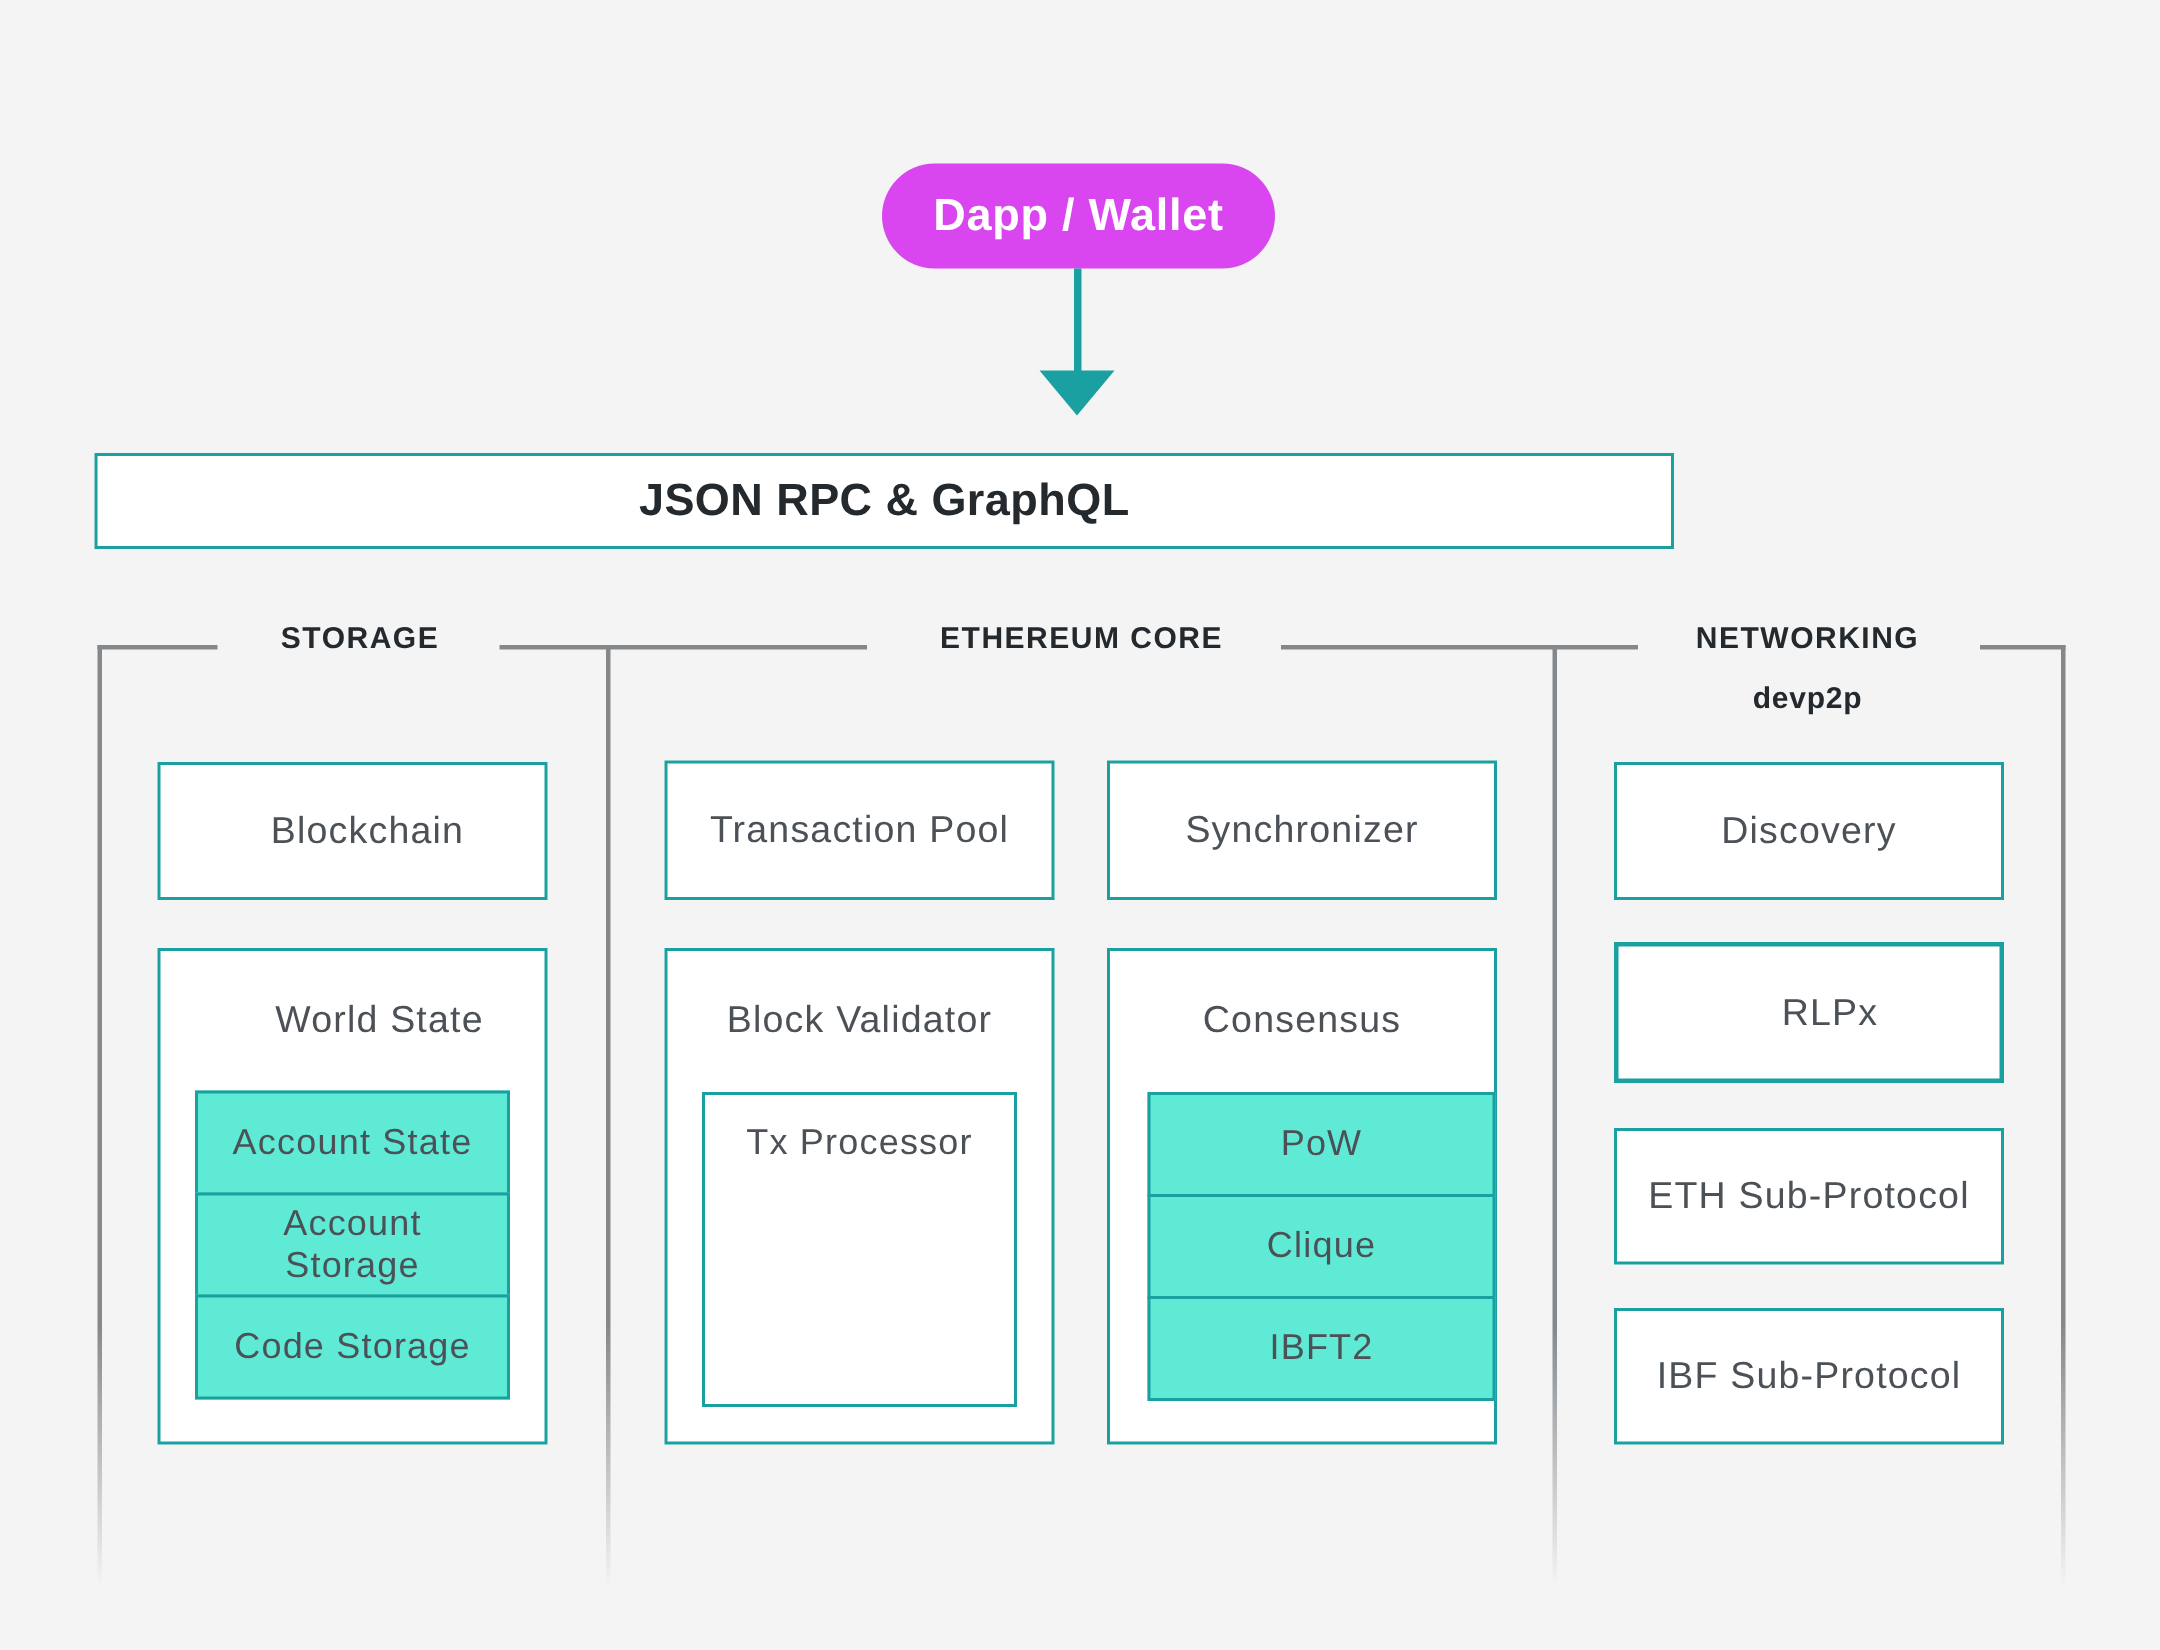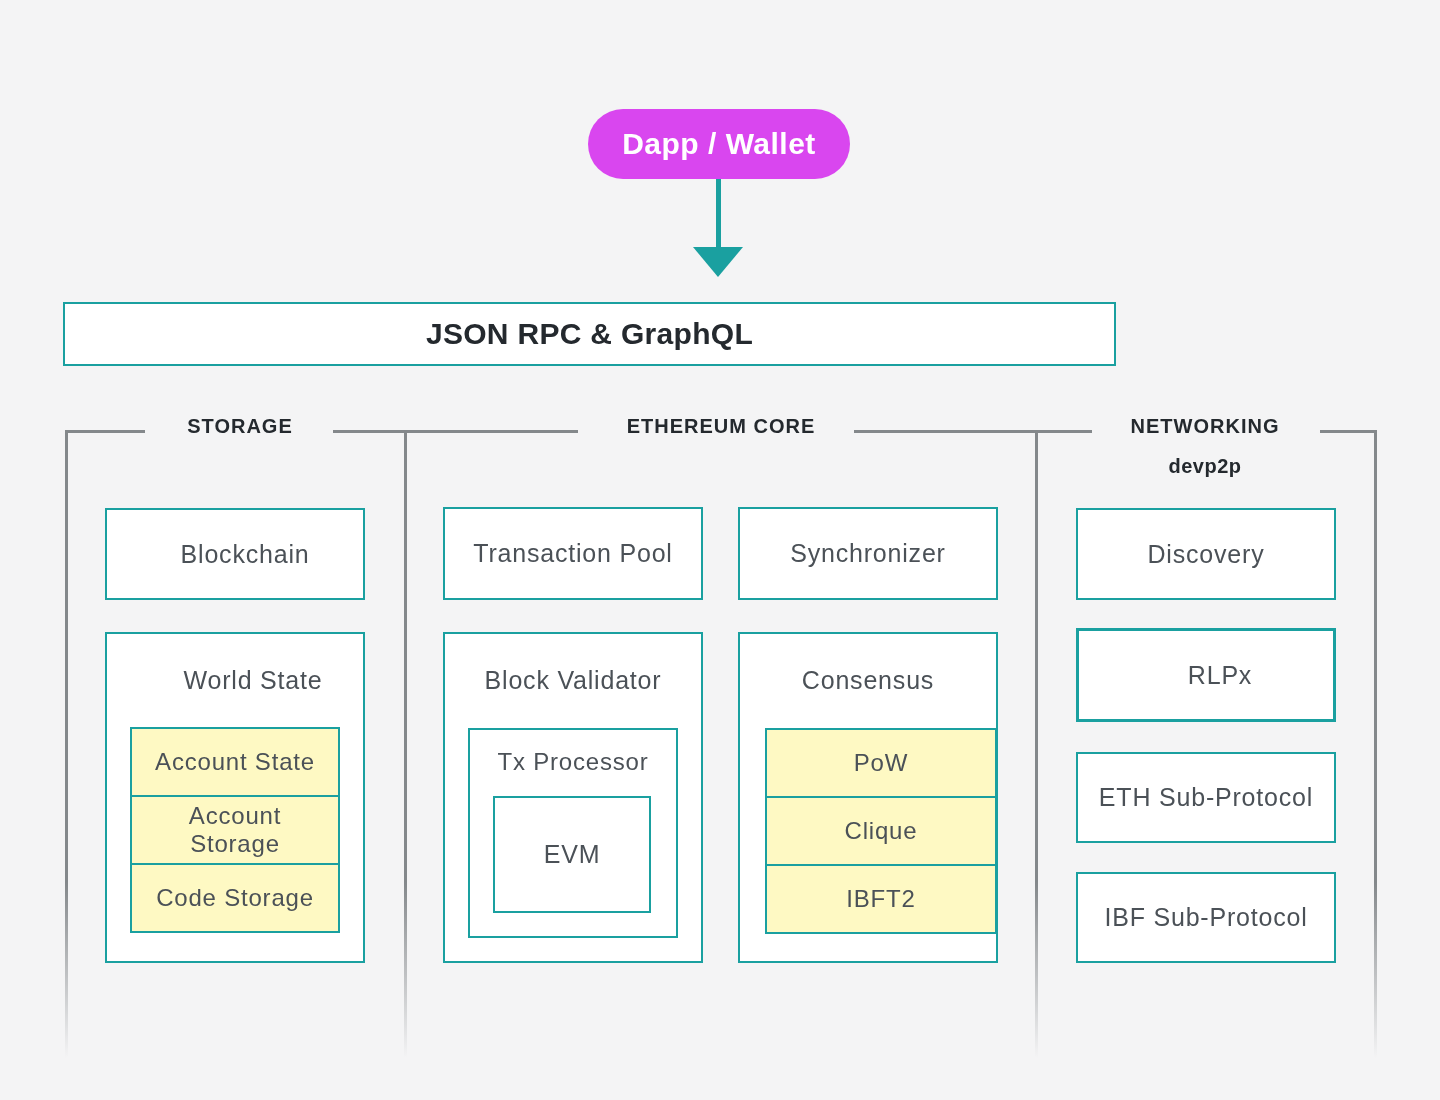--- a/index.html
+++ b/index.html
@@ -45,21 +45,21 @@
   }
   
   .box{
     position:absolute;background:#ffffff;border:2px solid #1aa0a0;box-sizing:border-box;
     color:#4b5157;font-size:25px;letter-spacing:.8px;text-align:center;
   }
   .center{display:flex;align-items:center;justify-content:center;}
   .outer-title{padding-top:32px;font-size:25px;color:#4b5157;}
   .inner-stack{position:absolute;}
   .stack-item{
-    position:relative;background:#fef9c3;border:2px solid #1aa0a0;box-sizing:border-box;
+    position:relative;background:#5eead4;border:2px solid #1aa0a0;box-sizing:border-box;
     height:70px;display:flex;align-items:center;justify-content:center;
     font-size:24px;line-height:1.15;color:#4b5157;letter-spacing:.8px;
   }
   .stack-item + .stack-item{margin-top:-2px;}
   .wrap{padding:0 32px;}
   .thick{border-width:3px;}
 </style>
 </head>
 <body>
 
@@ -109,23 +109,20 @@
   </div>
 
   <div class="box center" style="left:443px;top:507px;width:260px;height:93px;">
     <span>Transaction Pool</span>
   </div>
 
   <div class="box" style="left:443px;top:632px;width:260px;height:331px;">
     <div class="outer-title">Block Validator</div>
     <div class="box" style="left:23px;top:94px;width:210px;height:210px;">
       <div class="outer-title" style="padding-top:18px;font-size:24px;">Tx Processor</div>
-      <div class="box center" style="left:23px;top:66px;width:158px;height:117px;">
-        <span>EVM</span>
-      </div>
     </div>
   </div>
 
   <div class="box center" style="left:738px;top:507px;width:260px;height:93px;">
     <span>Synchronizer</span>
   </div>
 
   <div class="box" style="left:738px;top:632px;width:260px;height:331px;">
     <div class="outer-title">Consensus</div>
     <div class="inner-stack" style="left:25px;top:94px;width:232px;">

